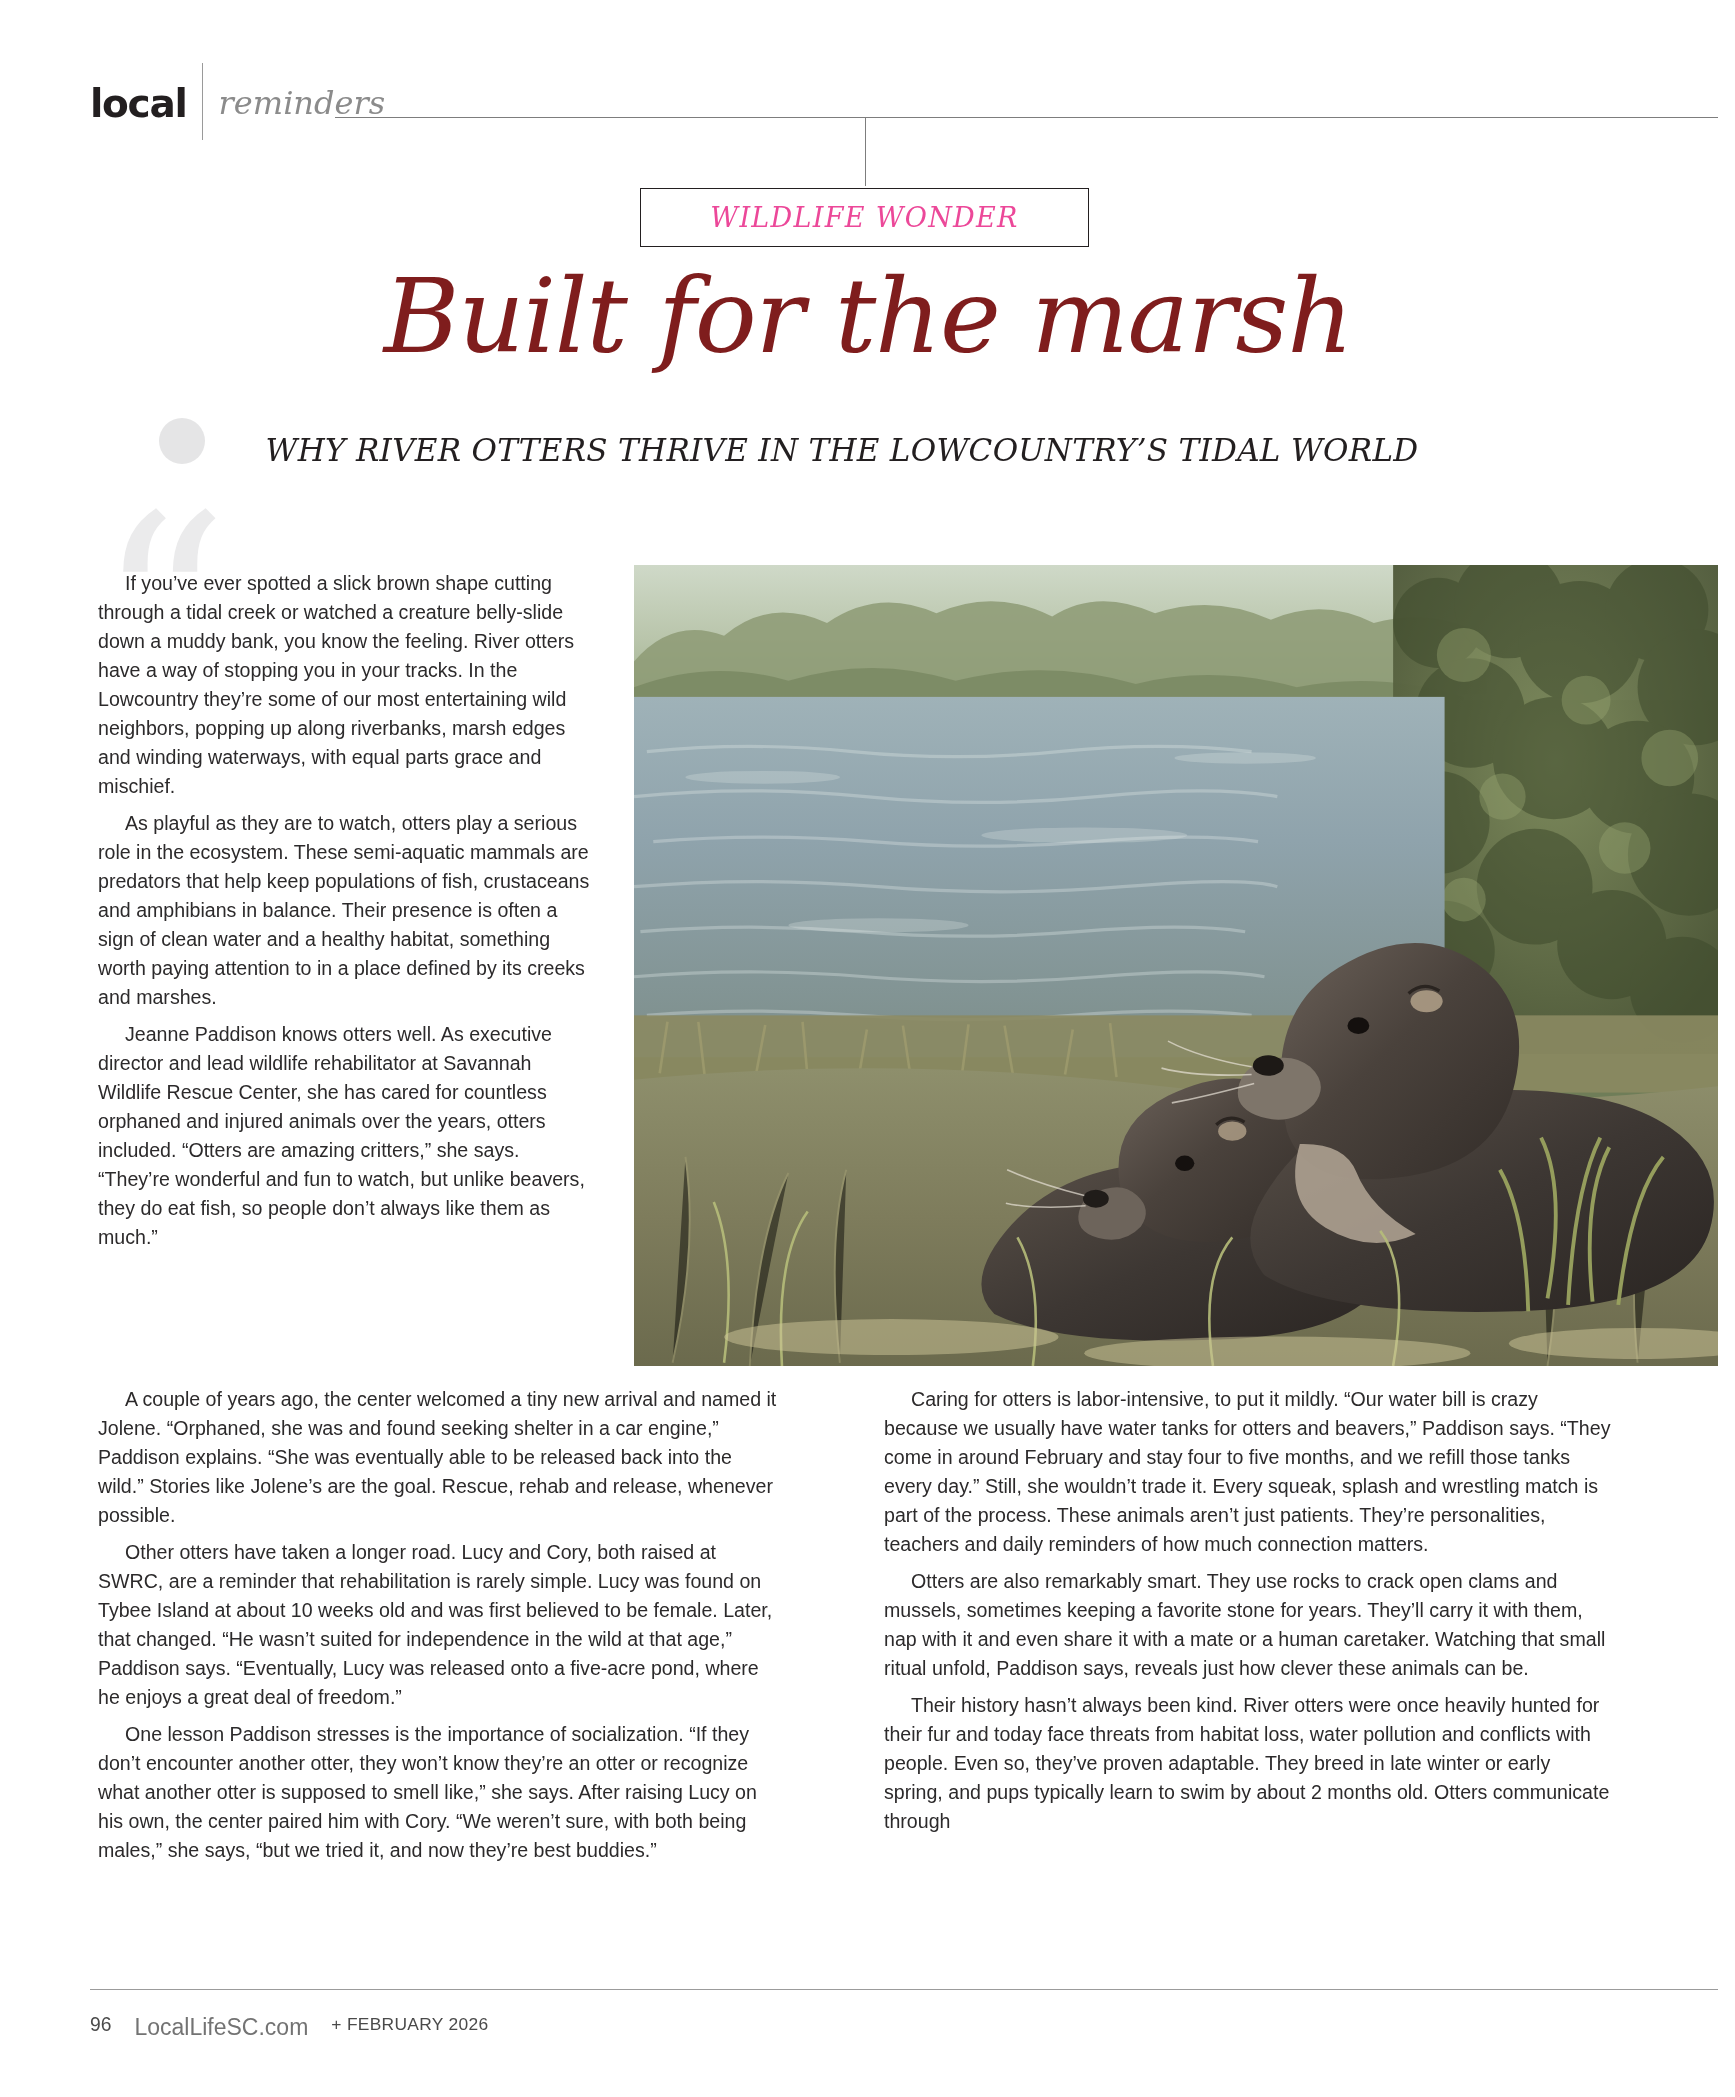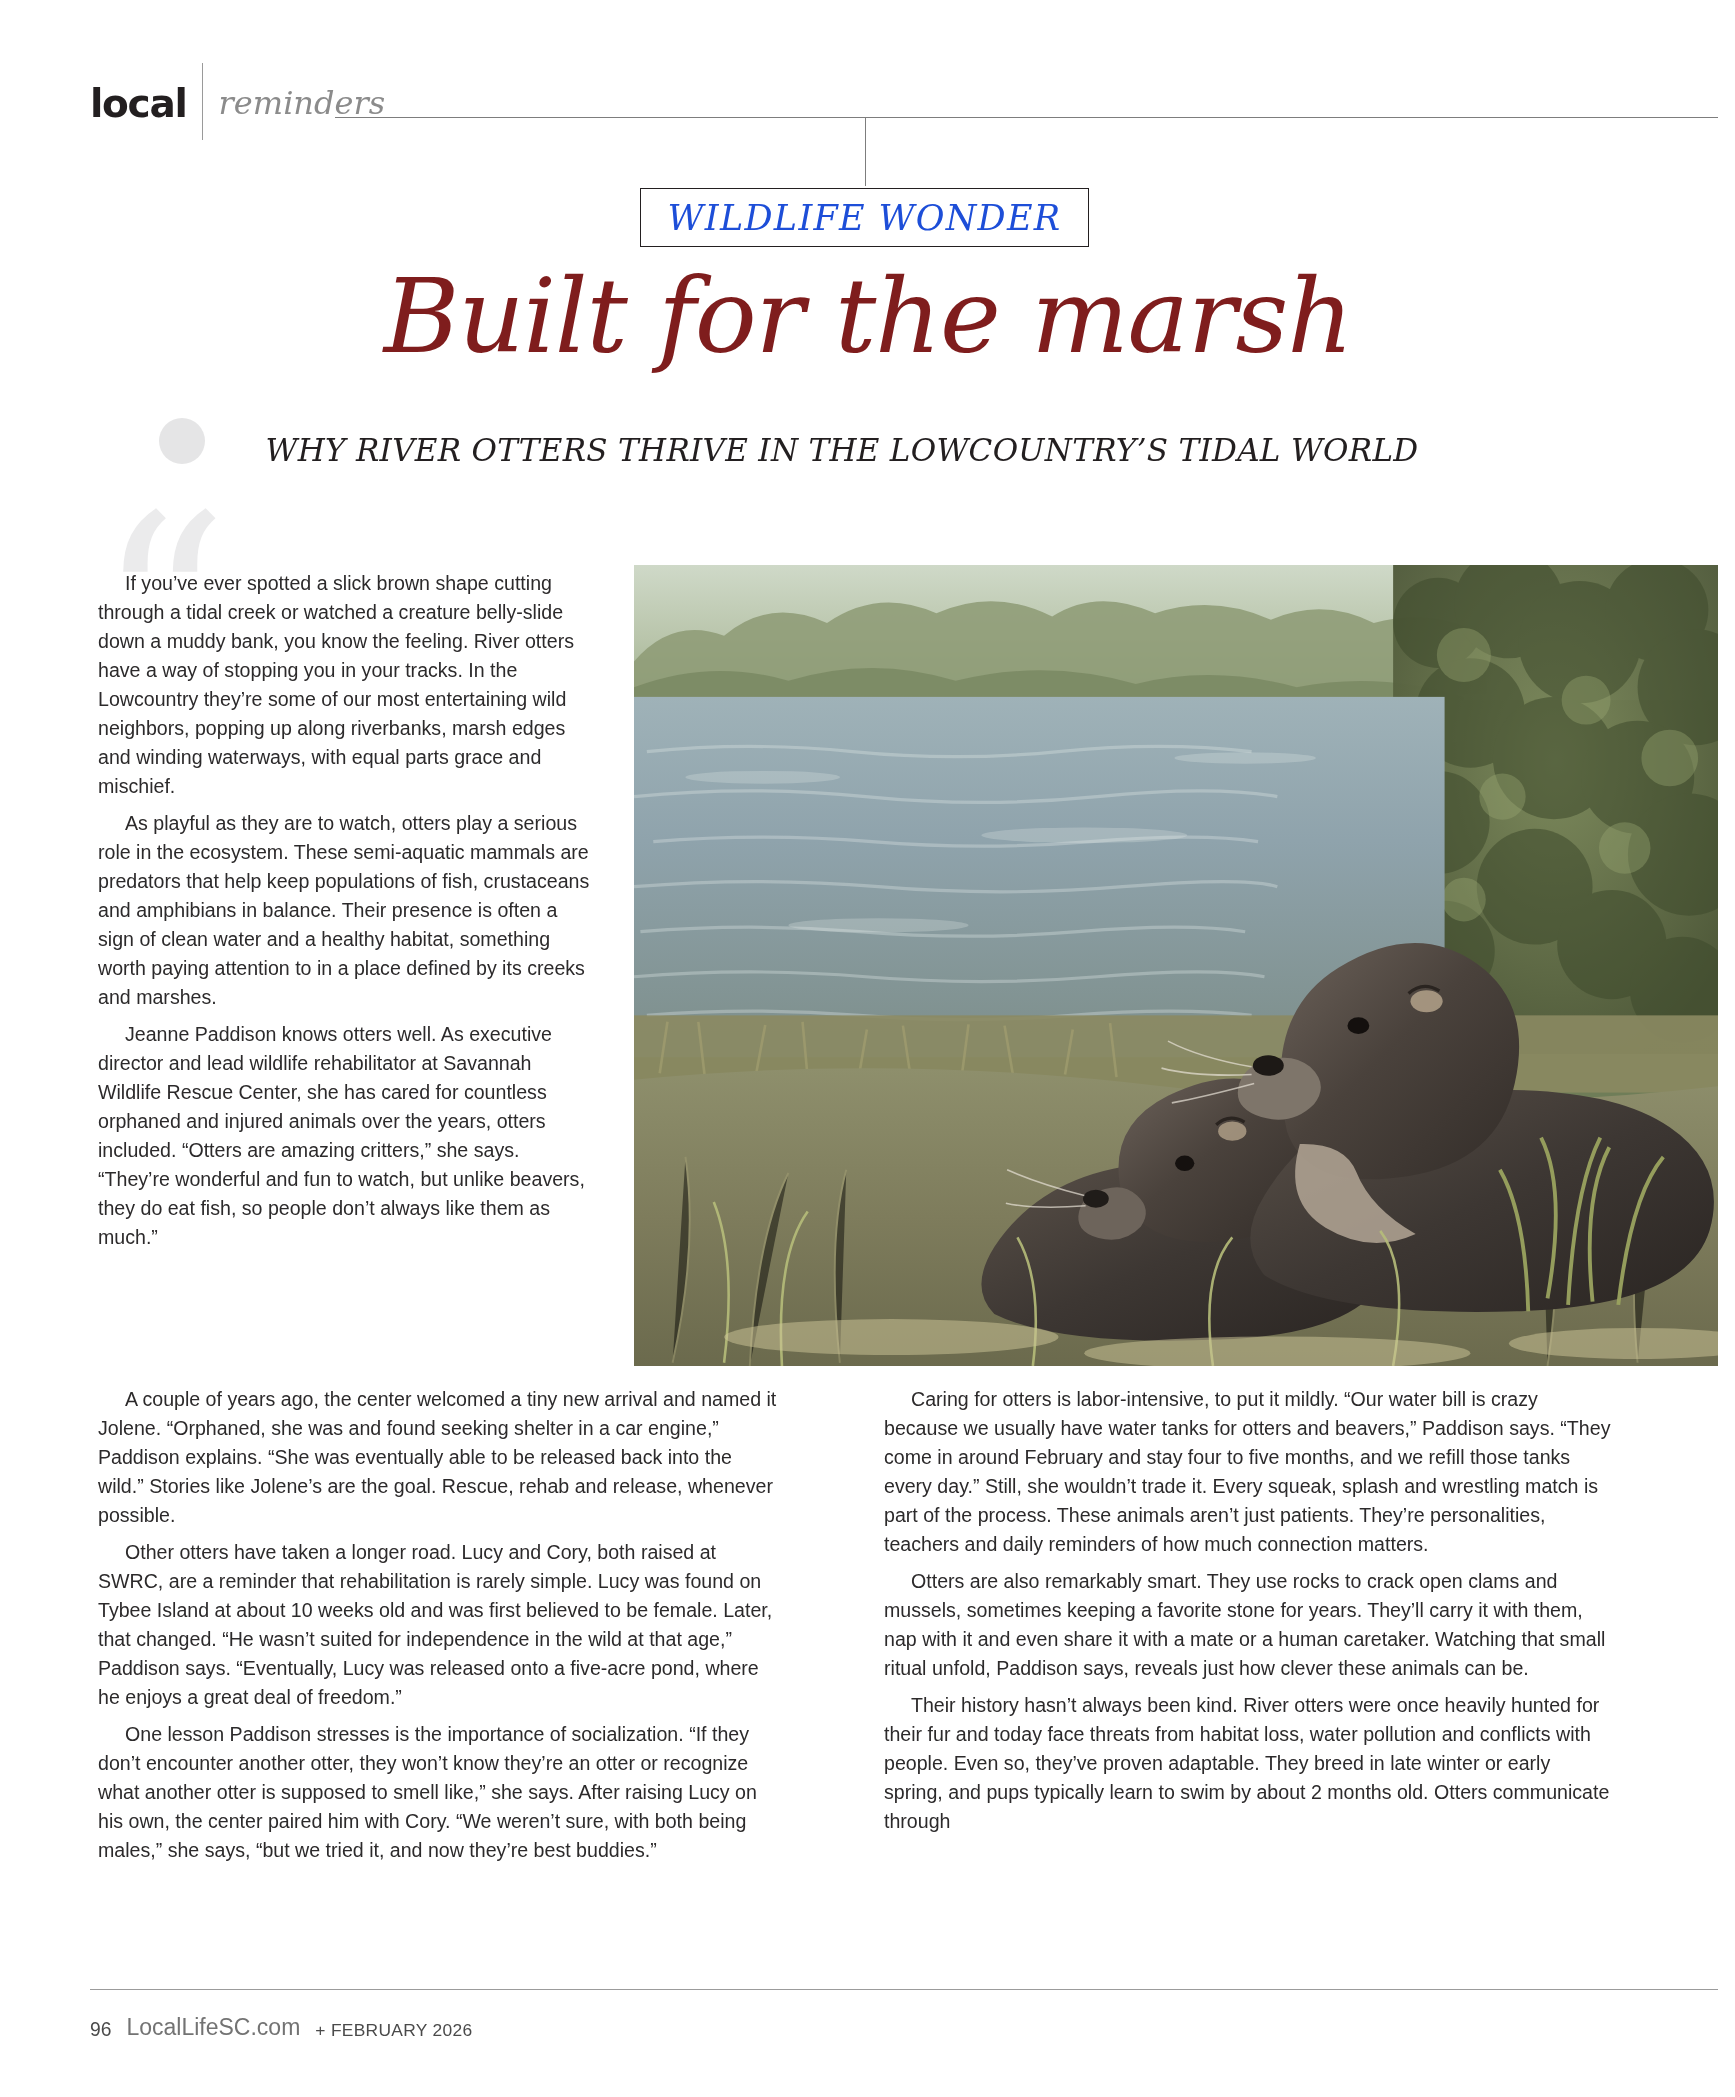--- a/index.html
+++ b/index.html
@@ -104,23 +104,23 @@
     height: 57px;
     border: 1.3px solid #231f20;
     display: flex;
     align-items: center;
     justify-content: center;
     background: #ffffff;
   }
   .kicker span {
     font-family: "DejaVu Serif", serif;
     font-style: italic;
-    font-size: 35px;
+    font-size: 27px;
     letter-spacing: 1.3px;
-    color: #1d4ed8;
+    color: #ec4899;
   }
 
   
   .headline {
     position: absolute;
     left: 0;
     top: 264px;
     width: 1736px;
     text-align: center;
     font-family: "DejaVu Serif", serif;
@@ -210,22 +210,22 @@
     top: 1989px;
     width: 1628px;
     height: 1.3px;
     background: #9b9b9b;
   }
   .footer {
     position: absolute;
     left: 90px;
     top: 2014px;
     display: flex;
-    align-items: flex-end;
-    gap: 15px;
+    align-items: flex-start;
+    gap: 23px;
     font-family: "Liberation Sans", sans-serif;
   }
   .folio-num {
     font-size: 19.3px;
     color: #4a4a4a;
   }
   .folio-site {
     font-size: 23px;
     font-weight: normal;
     color: #737373;

